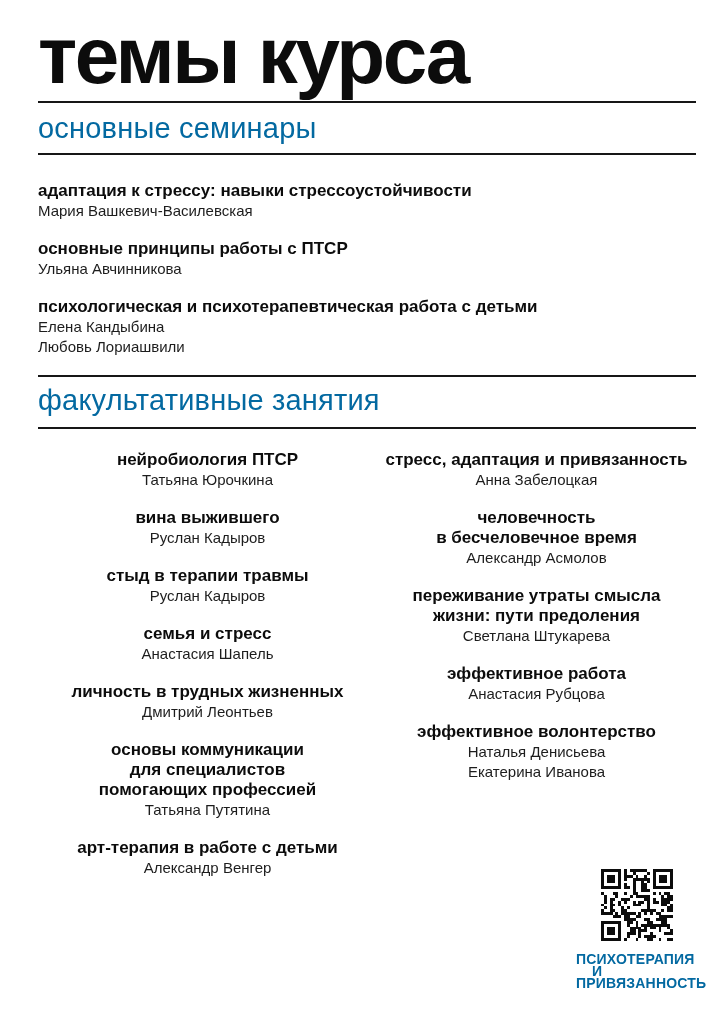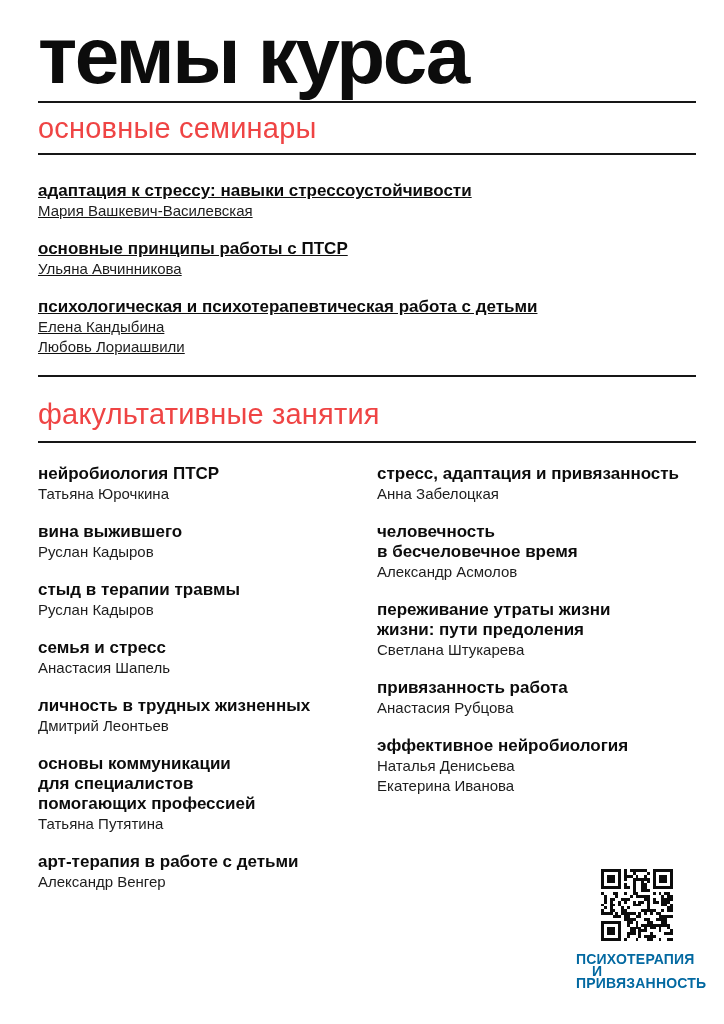--- a/index.html
+++ b/index.html
@@ -28,29 +28,30 @@
     border-top:2px solid #161616;
     margin:0;
   }
   .rule.after-title { margin-top:5px; }
   h2.section-title {
     font-size:29px;
     line-height:34px;
     font-weight:400;
     letter-spacing:0.2px;
     margin:8px 0 8px;
-    color:#ef4444;
-  }
-  .section-head.electives h2 { margin:20px 0 10px; }
-  .seminar-list { margin-top:26px;text-decoration:underline; }
+    color:#0369a1;
+  }
+  .section-head.electives h2 { margin:6px 0 10px; }
+  .seminar-list { margin-top:26px; }
   .electives-grid {
     margin-top:21px;
     display:grid;
     grid-template-columns:339px 1fr;
     align-items:start;
+    text-align:center;
   }
   .course-item { margin-bottom:18px; }
   .course-title {
     font-weight:bold;
     font-size:17px;
     line-height:20px;
     color:#0c0c0c;
   }
   .course-title div { white-space:nowrap; }
   .course-speaker {
@@ -183,34 +184,34 @@
         </div>
         <div class="course-item">
           <div class="course-title">
             <div>человечность</div>
             <div>в бесчеловечное время</div>
           </div>
           <div class="course-speaker">Александр Асмолов</div>
         </div>
         <div class="course-item">
           <div class="course-title">
-            <div>переживание утраты жизни</div>
+            <div>переживание утраты смысла</div>
             <div>жизни: пути предоления</div>
           </div>
           <div class="course-speaker">Светлана Штукарева</div>
         </div>
         <div class="course-item">
           <div class="course-title">
-            <div>привязанность работа</div>
+            <div>эффективное работа</div>
           </div>
           <div class="course-speaker">Анастасия Рубцова</div>
         </div>
         <div class="course-item">
           <div class="course-title">
-            <div>эффективное нейробиология</div>
+            <div>эффективное волонтерство</div>
           </div>
           <div class="course-speaker">Наталья Денисьева</div>
           <div class="course-speaker">Екатерина Иванова</div>
         </div>
       </div>
   </div>
 
   <div class="qr-block">
     <svg id="qr-svg" viewBox="0 0 25 25" fill="#0c0c0c">
         <rect x="8" y="0" width="1" height="1"></rect>

